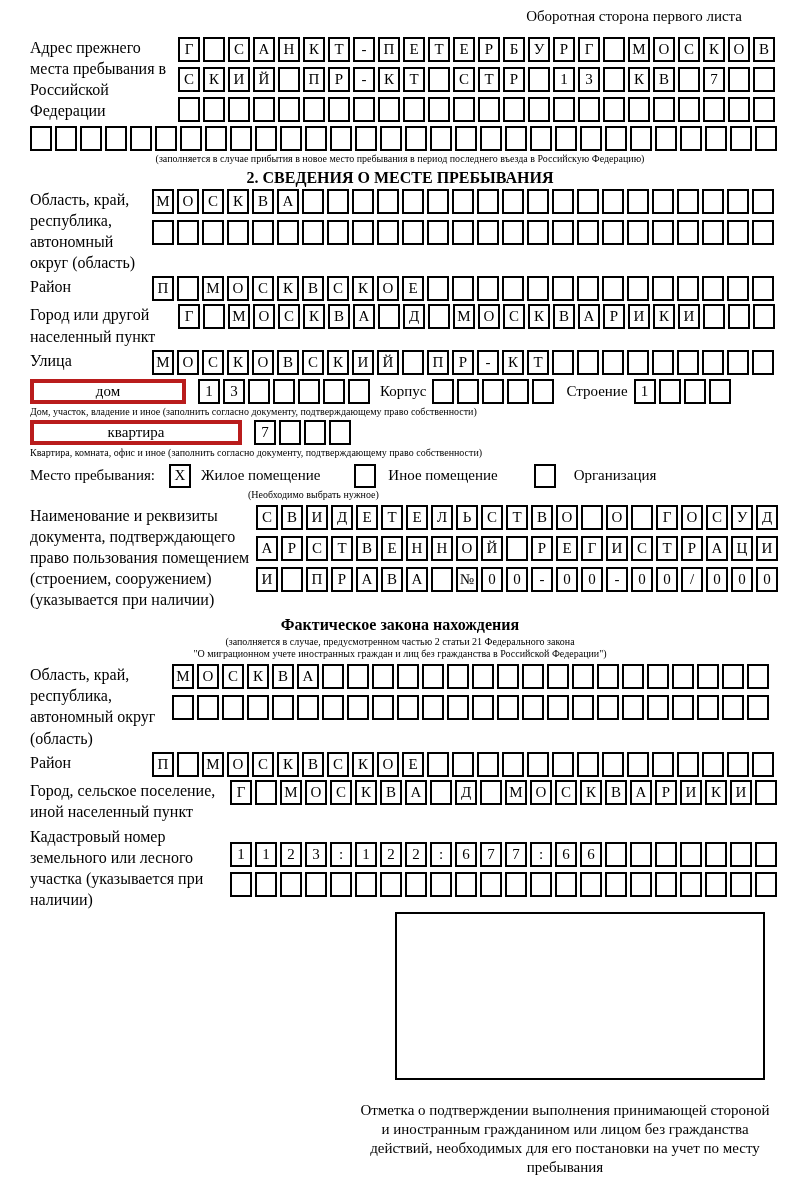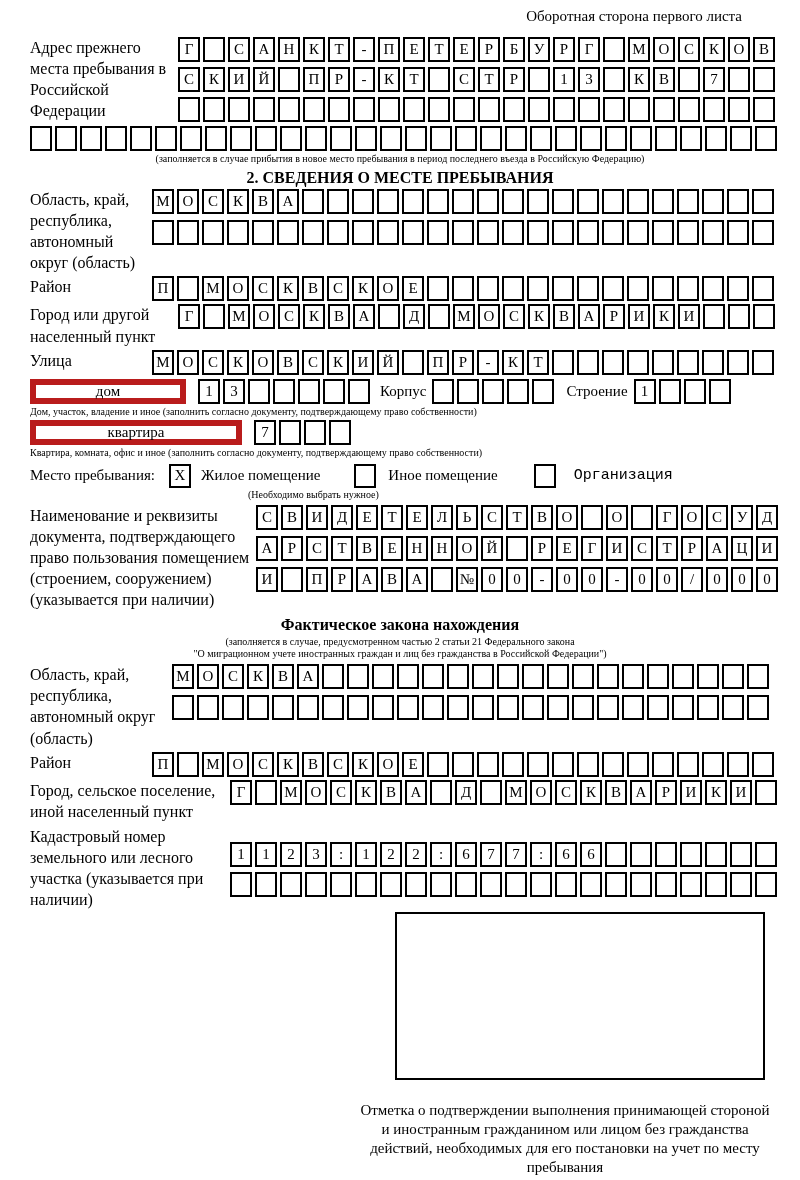--- a/index.html
+++ b/index.html
@@ -22,21 +22,21 @@
   .cells{display:flex;gap:3px;flex-wrap:nowrap;}
   .cell{
     flex:0 0 22px;width:22px;height:25px;box-sizing:border-box;
     border:2px solid #000;display:flex;align-items:center;justify-content:center;
     font-size:15px;line-height:1;background:#fff;
   }
   .caption{font-size:10px;line-height:1.2;}
   .center{text-align:center;}
   .sect-title{font-weight:bold;font-size:16px;text-align:center;}
   .bigbox{
-    box-sizing:border-box;border:6px solid #b91c1c;height:25px;
+    box-sizing:border-box;border:4px solid #b91c1c;height:25px;
     display:flex;align-items:center;justify-content:center;font-size:15px;background:#fff;
   }
   .inline-lbl{font-size:15px;align-self:center;white-space:nowrap;}
   .cbox{
     box-sizing:border-box;width:22px;height:24px;border:2px solid #000;
     display:inline-flex;align-items:center;justify-content:center;
     font-size:15px;background:#fff;flex:0 0 22px;
   }
   .opt-label{font-size:15px;align-self:center;}
   .mt2{margin-top:2px;}.mt3{margin-top:3px;}.mt4{margin-top:4px;}
@@ -368,21 +368,21 @@
   </div>
   <div class="caption mt2">Квартира, комната, офис и иное (заполнить согласно документу, подтверждающему право собственности)</div>
 
   <div class="frow mt5">
     <div class="inline-lbl" style="margin-right:14px;">Место пребывания:</div>
     <span class="cbox">X</span>
     <div class="opt-label" style="margin:0 34px 0 10px;">Жилое помещение</div>
     <span class="cbox"></span>
     <div class="opt-label" style="margin:0 36px 0 12px;">Иное помещение</div>
     <span class="cbox"></span>
-    <div class="opt-label" style="margin-left:18px;font-family:Liberation Mono, monospace;">Организация</div>
+    <div class="opt-label" style="margin-left:18px;">Организация</div>
   </div>
   <div class="caption" style="margin:1px 0 0 218px;">(Необходимо выбрать нужное)</div>
 
   <div class="frow mt4">
     <div class="lbl w226">Наименование и реквизиты документа, подтверждающего право пользования помещением (строением, сооружением) (указывается при наличии)</div>
     <div class="stack g6">
       <div class="cells">
           <span class="cell">С</span>
           <span class="cell">В</span>
           <span class="cell">И</span>

